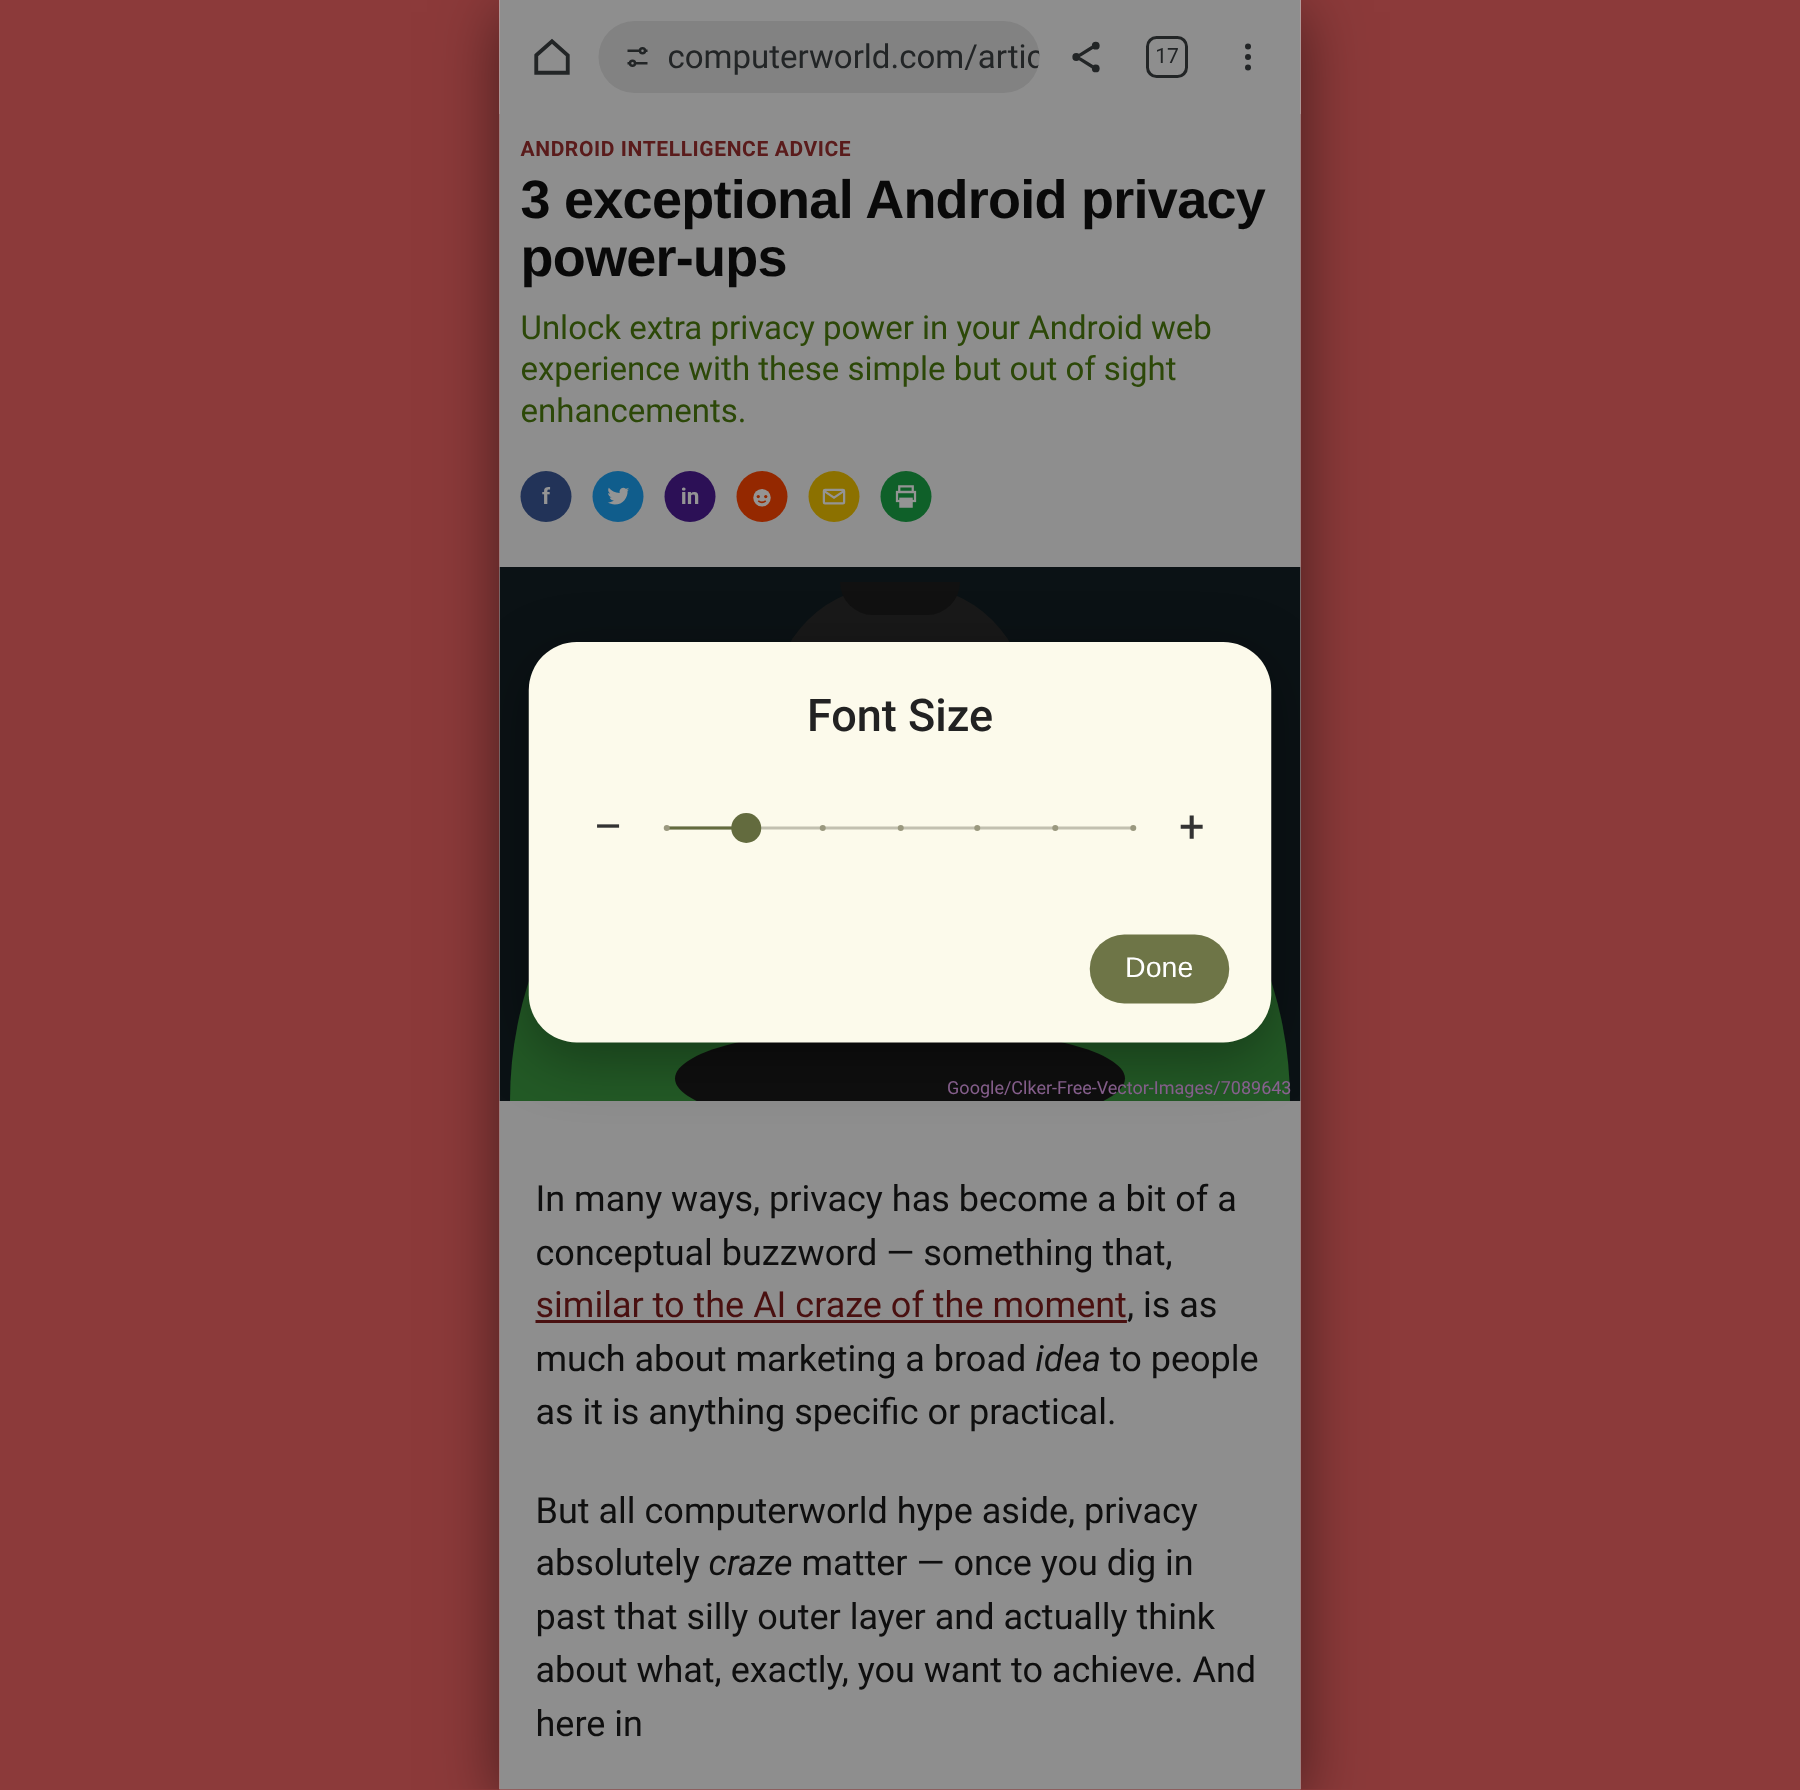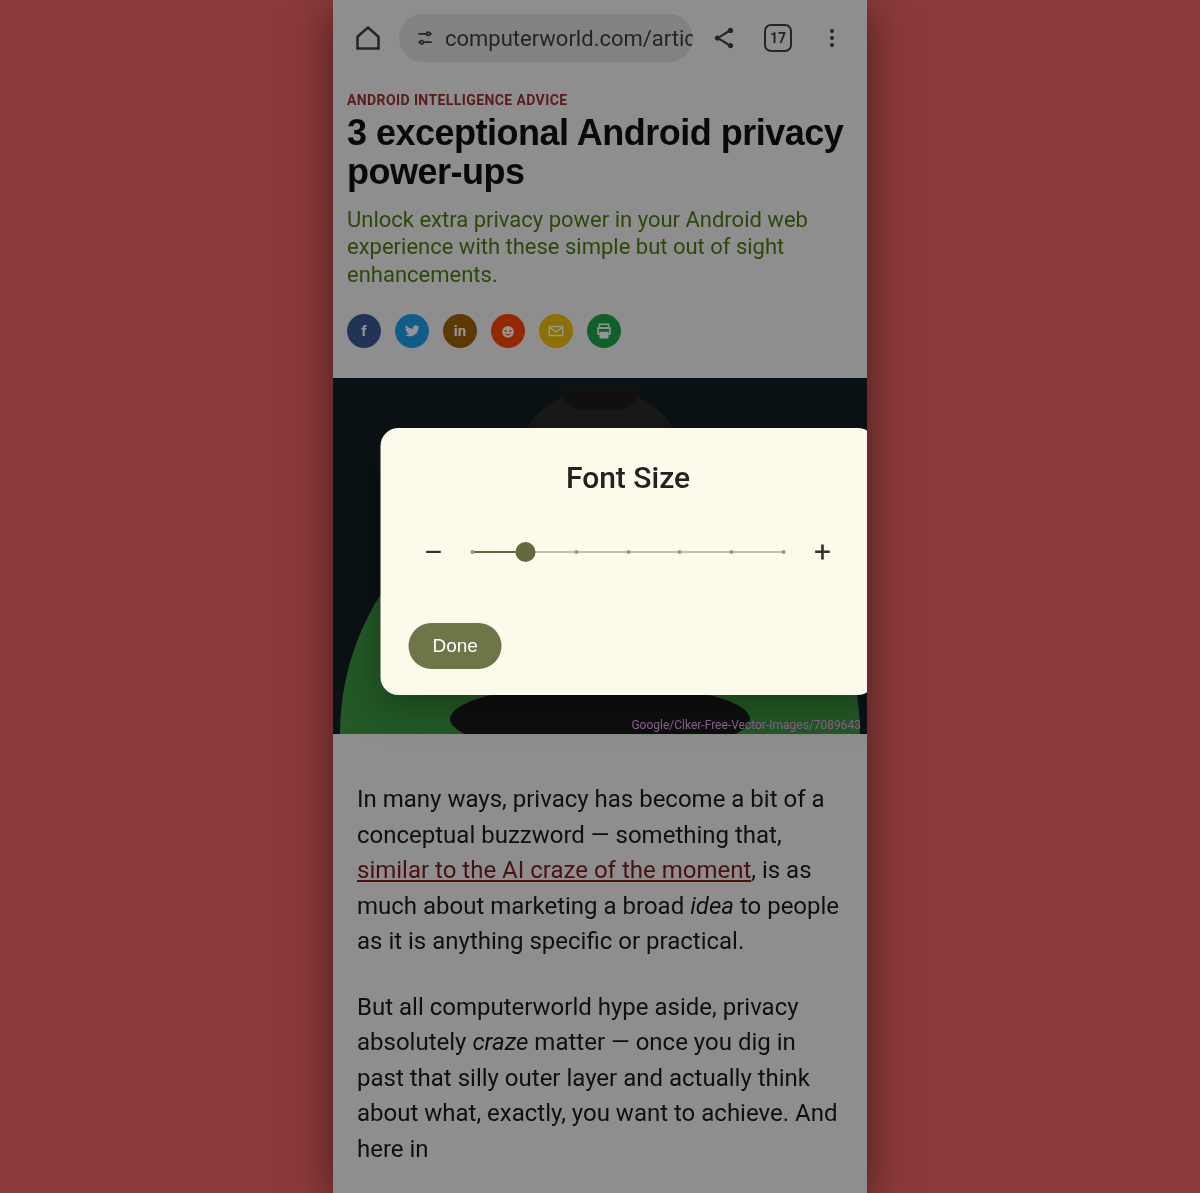--- a/index.html
+++ b/index.html
@@ -59,21 +59,21 @@
   .share-icon, .tabs-icon, .menu-icon {
     width: 46px; height: 46px;
     display: flex; align-items: center; justify-content: center;
     color: #3c4043;
   }
   .tabs-badge {
     width: 28px; height: 28px;
     border: 2.5px solid #3c4043;
     border-radius: 7px;
     display: flex; align-items: center; justify-content: center;
-    font-size: 14px; font-weight: 700;
+    font-size: 14px; font-weight: 400;
   }
 
   
   .article {
     padding: 16px 14px 0 14px;
     color: #111;
   }
   .kicker {
     color: #9c2f2f;
     font-weight: 700;
@@ -103,21 +103,21 @@
   .social-btn {
     width: 34px; height: 34px;
     border-radius: 50%;
     display: flex; align-items: center; justify-content: center;
     color: #fff;
     font-weight: 700;
     font-size: 15px;
   }
   .fb { background:#3b5998; }
   .tw { background:#1da1f2; }
-  .li { background:#a16207; }
+  .li { background:#4c1d95; }
   .rd { background:#ff4500; }
   .em { background:#f2c300; }
   .pr { background:#1ba548; }
 
   
   .hero {
     height: 356px;
     background: #142025;
     position: relative;
     overflow: hidden;
@@ -192,24 +192,23 @@
 
   
   .dialog {
     position: absolute;
     z-index: 100;
     top: 428px;
     left: 50%;
     transform: translateX(-50%);
     width: 495px;
     background: #fcfaeb;
-    border-radius: 18px;
+    border-radius: 32px;
     padding: 32px 28px 26px 28px;
     box-shadow: 0 10px 40px rgba(0,0,0,0.35);
-    margin-left: 28px;
   }
   .dialog-title {
     text-align: center;
     font-size: 30px;
     font-weight: 500;
     color: #222;
     margin-bottom: 42px;
   }
   .slider-row {
     display: flex;
@@ -256,20 +255,21 @@
     position: absolute;
     left: 17%;
     width: 20px; height: 20px;
     background: #636b3e;
     border-radius: 50%;
     top: 50%;
     transform: translate(-50%, -50%);
   }
   .dialog-actions {
     display: flex;
+    justify-content: flex-end;
     margin-top: 56px;
   }
   .done-btn {
     background: #6e7547;
     color: #fff;
     font-size: 19px;
     font-weight: 500;
     border: none;
     border-radius: 24px;
     padding: 12px 24px;

